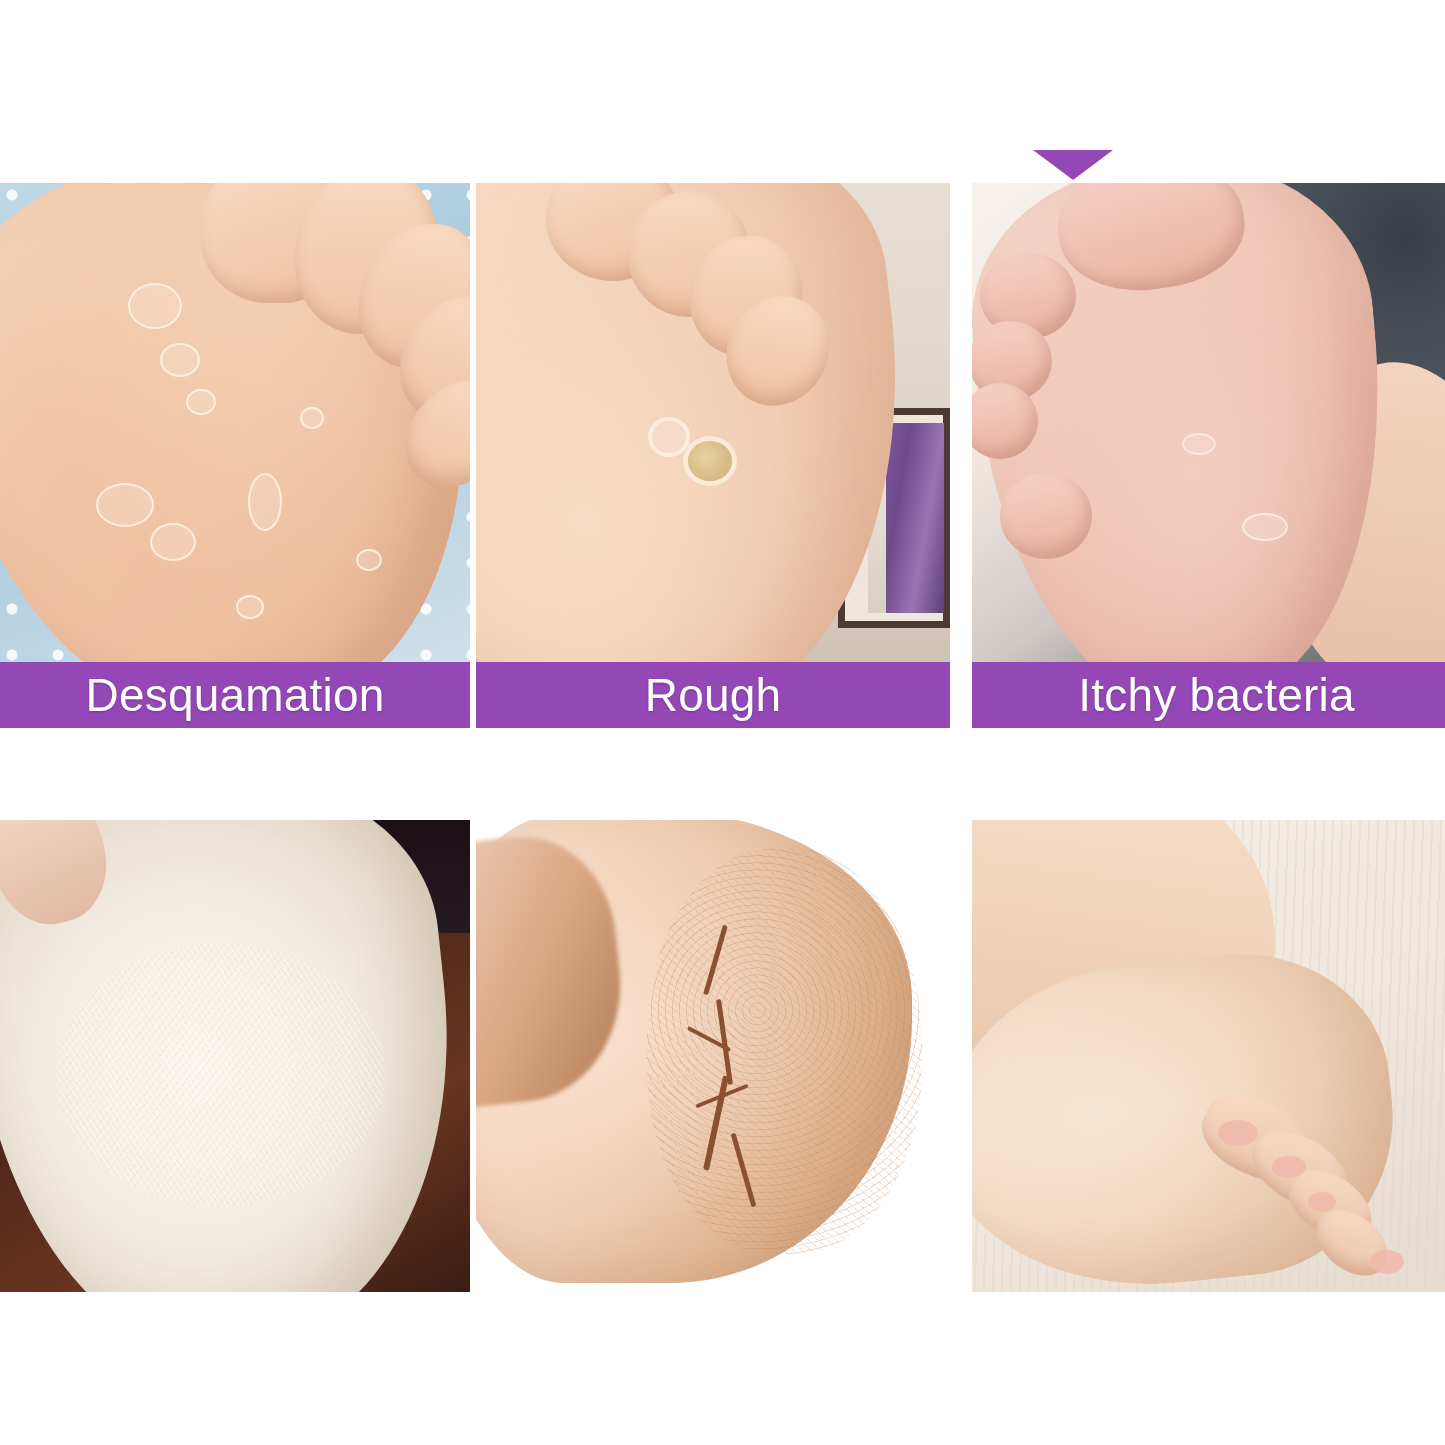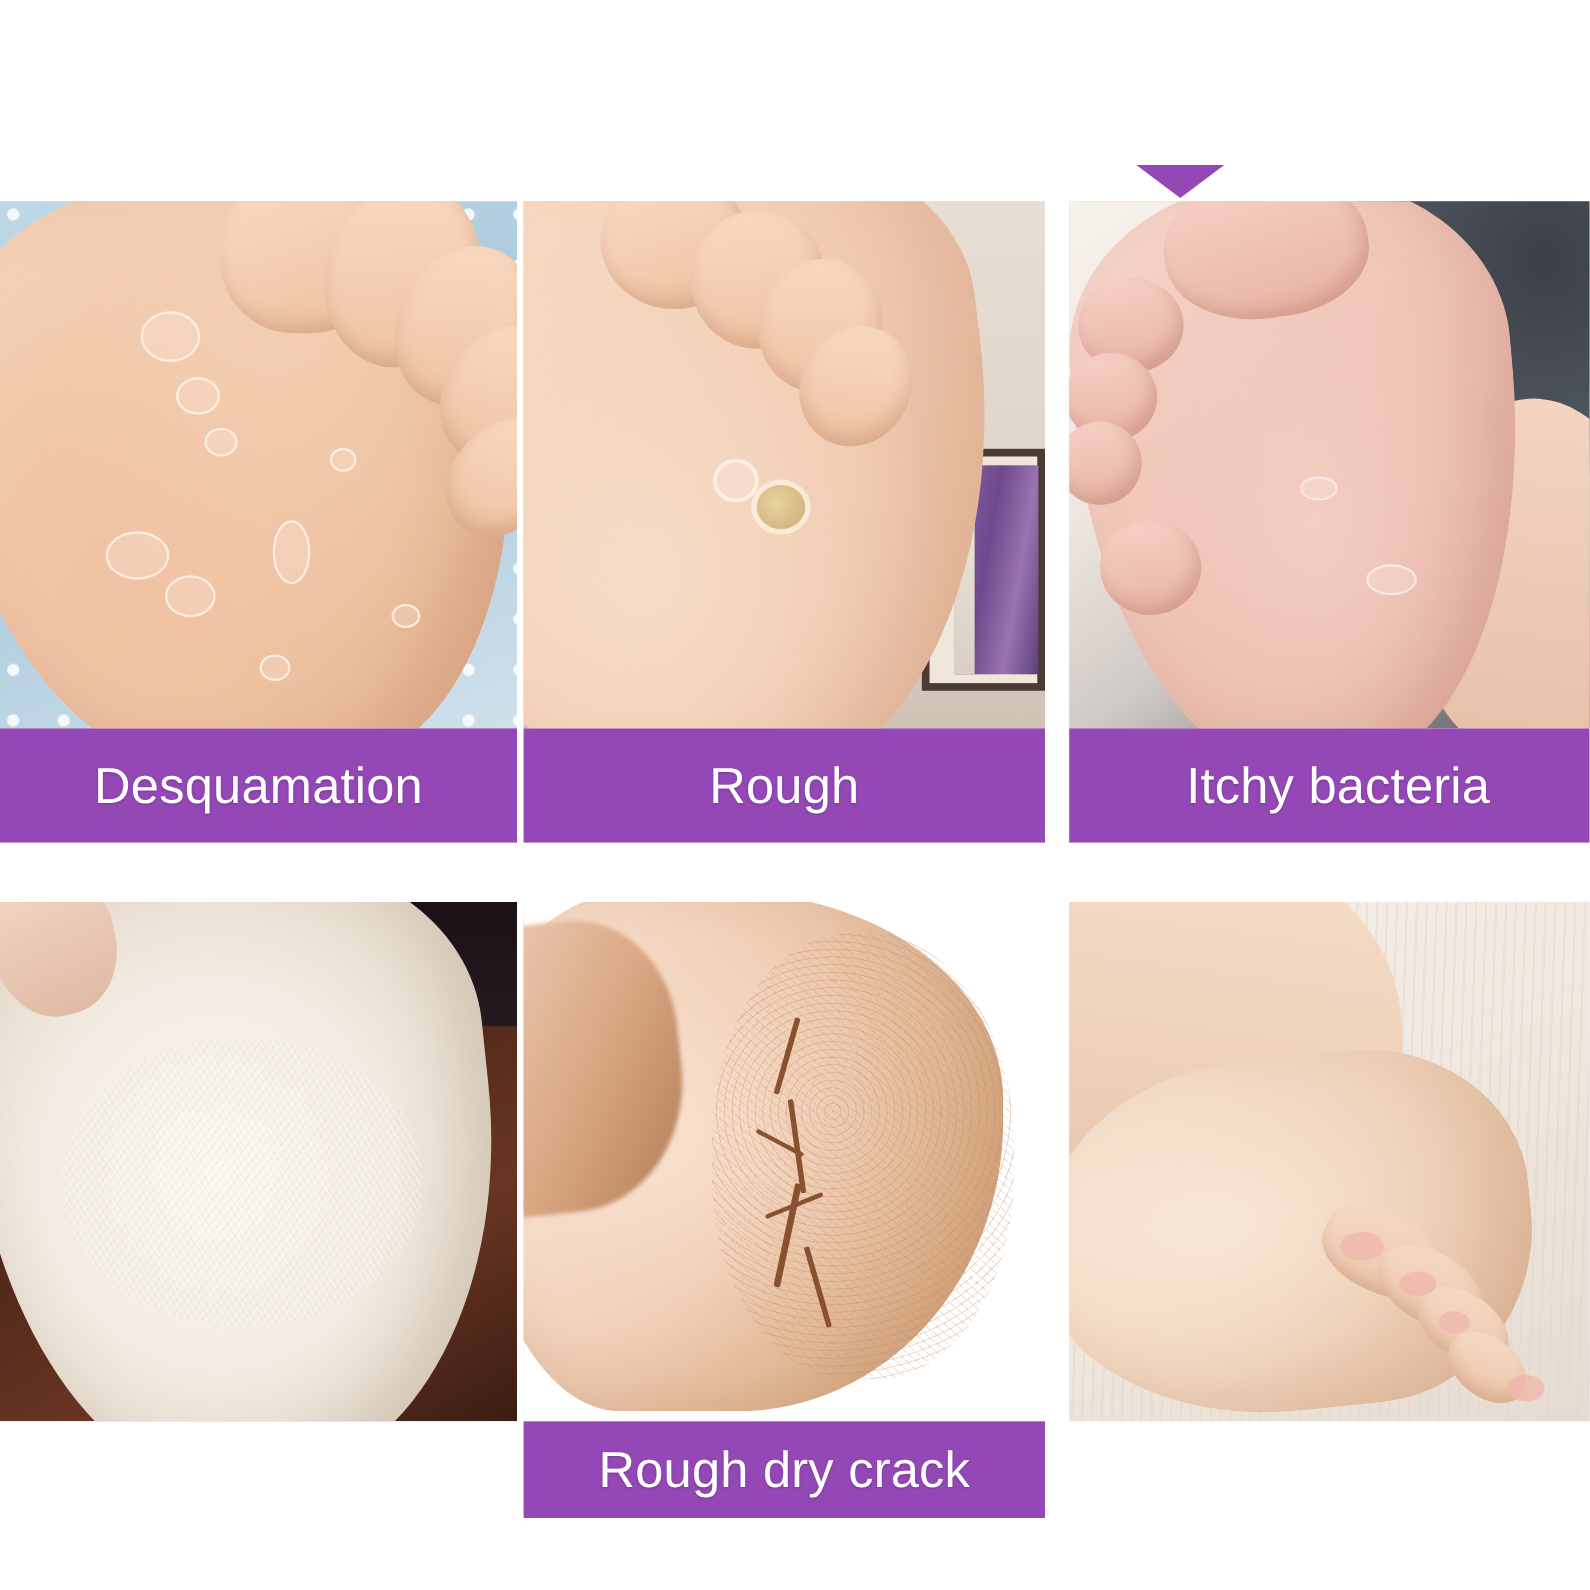--- a/index.html
+++ b/index.html
@@ -46,21 +46,21 @@
   .r1 { top:0px; }
   .r2 { top:637px; }
 
   .photo {
     position:relative; width:100%; height:479px;
     overflow:hidden; background:#e8ddd5;
   }
   .r2 .photo { height:472px; }
 
   .caption {
-    width:100%; height:104px;
+    width:100%; height:66px;
     background:#9348b5;
     color:#ffffff;
     display:flex; align-items:center; justify-content:center;
     font-size:46px; line-height:1;
     white-space:nowrap;
     letter-spacing:0.2px;
     text-shadow:0 1px 2px rgba(90,30,120,0.45);
   }
   .r2 .caption { height:88px; }
 
@@ -296,21 +296,20 @@
         <div class="ph heel5"></div>
         <div class="ankle5"></div>
         <div class="scale5"></div>
         <div class="crack5 k5a"></div>
         <div class="crack5 k5b"></div>
         <div class="crack5 k5c"></div>
         <div class="crack5 k5d"></div>
         <div class="crack5 k5e"></div>
         <div class="crack5 k5f"></div>
       </div>
-      <div class="caption">Rough dry crack</div>
     </div>
 
     <div class="cell c3 r2">
       <div class="photo">
         <div class="ph bg6"></div>
         <div class="leg6"></div>
         <div class="foot6"></div>
         <div class="t6 t6a"></div>
         <div class="t6 t6b"></div>
         <div class="t6 t6c"></div>

